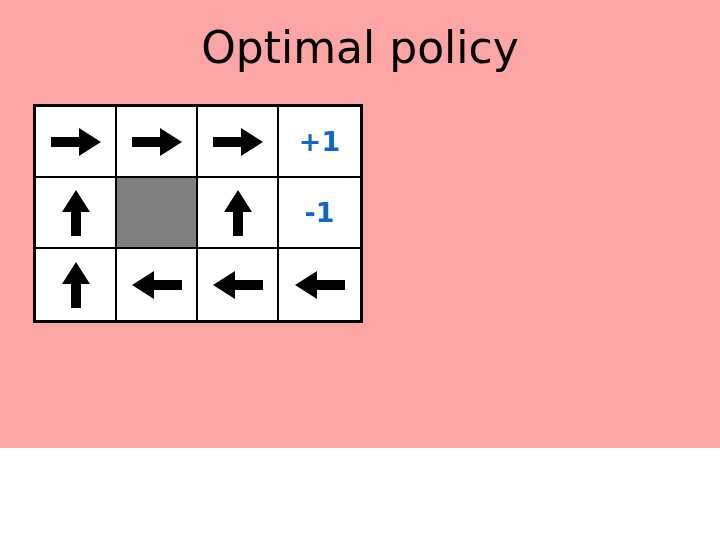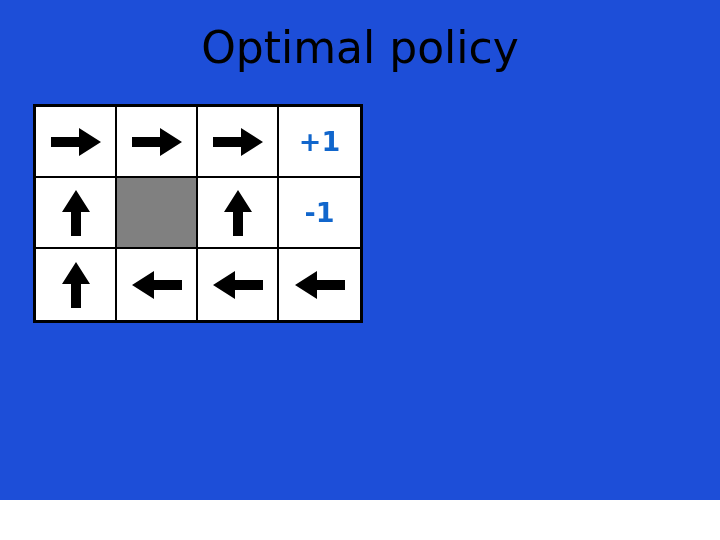--- a/index.html
+++ b/index.html
@@ -3,22 +3,22 @@
 <meta charset="utf-8">
 <style>
   html, body {
     margin: 0;
     padding: 0;
     background: #ffffff;
   }
   .slide {
     position: relative;
     width: 720px;
-    height: 500px;
-    background: #1d4ed8;
+    height: 448px;
+    background: #fca5a5;
     overflow: hidden;
     font-family: "DejaVu Sans", "Liberation Sans", sans-serif;
   }
   .title {
     position: absolute;
     top: 22px;
     left: 0;
     right: 0;
     text-align: center;
     font-size: 44px;

